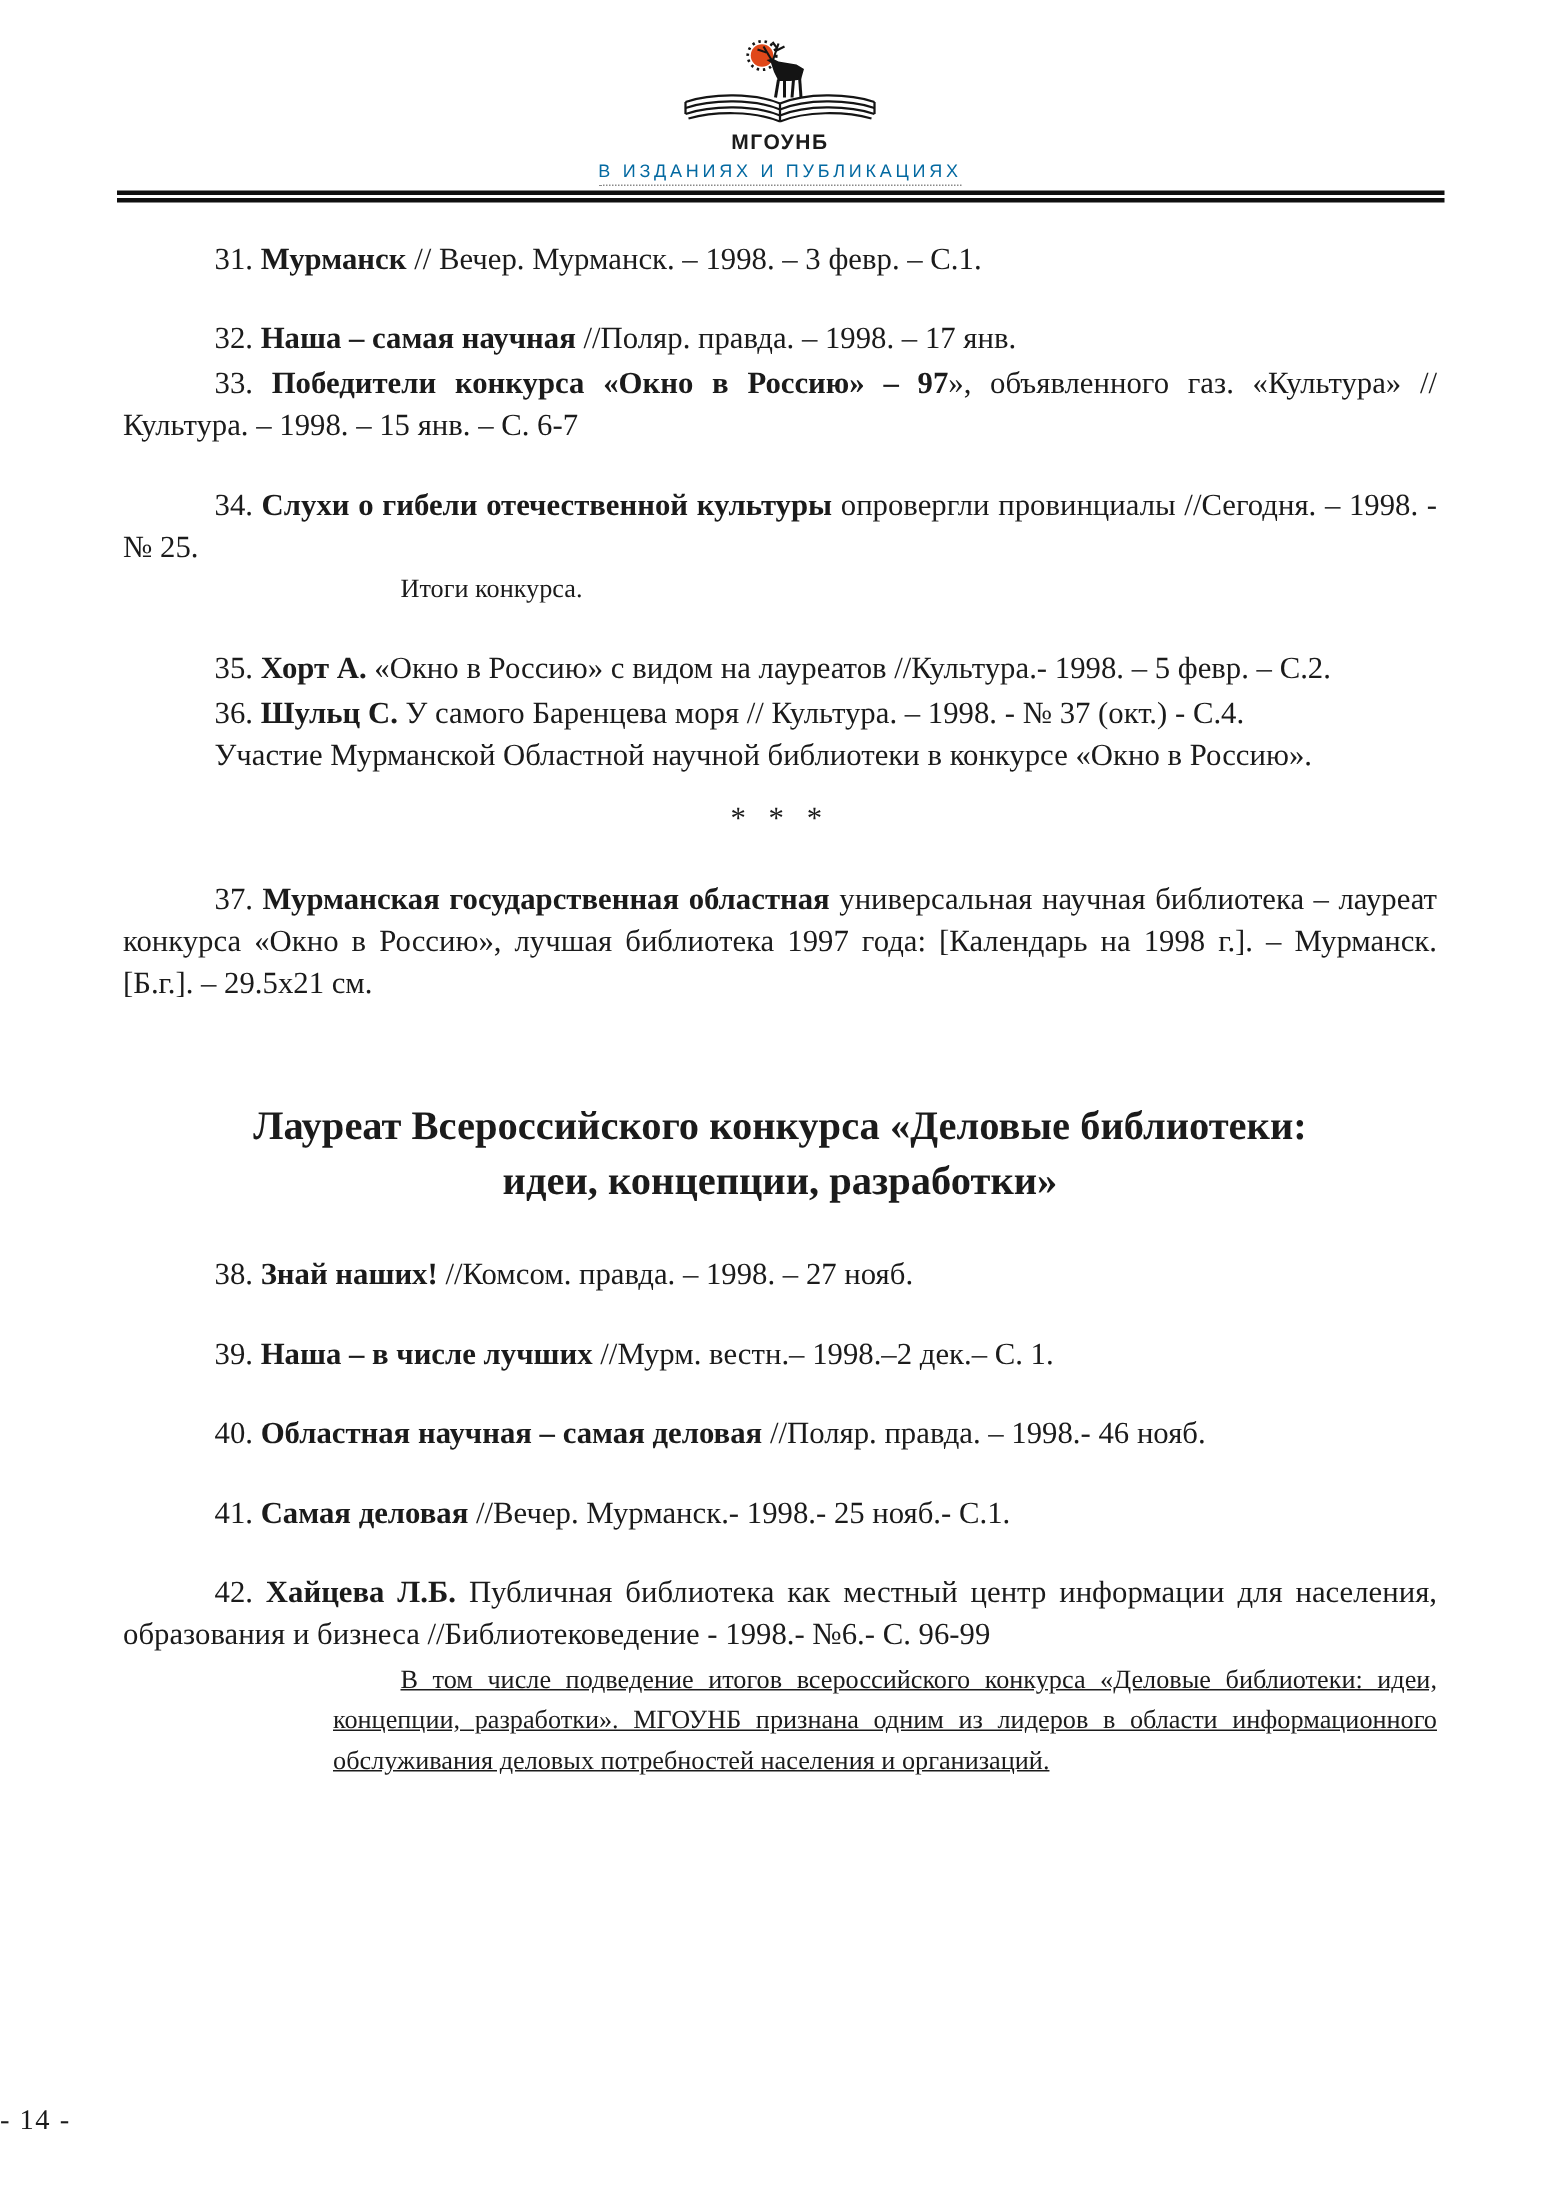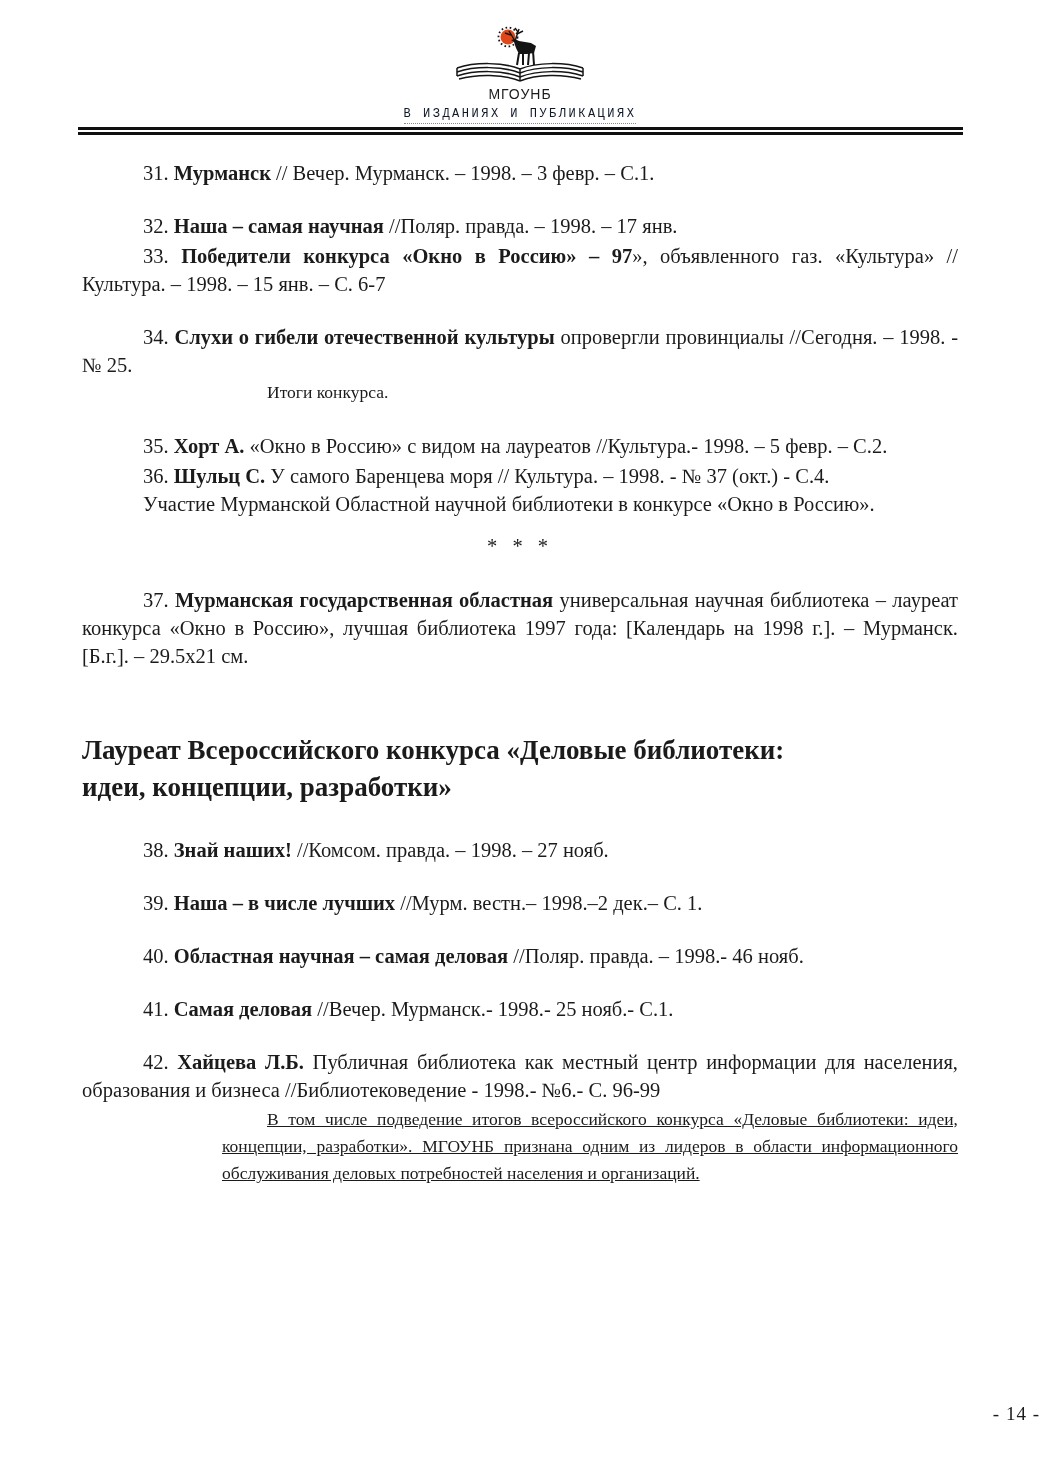--- a/index.html
+++ b/index.html
@@ -10,28 +10,28 @@
     background: #ffffff;
     color: #1b1b1b;
     font-family: "Liberation Serif", "DejaVu Serif", serif;
     overflow: hidden;
   }
   
   .header { text-align: center; padding-top: 26px; }
   .logo-svg { display: block; margin: 0 auto; }
   .org-abbr {
     font-family: "Liberation Sans", sans-serif;
-    font-weight: normal; font-size: 14px; letter-spacing: 1px;
+    font-weight: bold; font-size: 14px; letter-spacing: 1px;
     margin-top: 0;
   }
   .subtitle {
     display: inline-block;
-    font-family: Liberation Mono, monospace;
+    font-family: Liberation Sans, sans-serif;
     font-size: 12px; letter-spacing: 2.5px;
-    color: #0f172a;
+    color: #0369a1;
     border-bottom: 1px dotted #8a8a8a;
     padding-bottom: 2px;
     margin-top: 5px;
   }
   .rule {
     width: 885px; margin: 3px 0 0 78px;
     height: 8px;
     border-top: 3px solid #101010;
     border-bottom: 3px solid #101010;
     background: #ffffff;
@@ -55,26 +55,26 @@
   .b { font-weight: bold; }
   .sep {
     text-align: center; text-indent: 0;
     letter-spacing: 5px;
     margin: 6px 0 26px 0;
     font-size: 20.5px;
   }
   .section-heading {
     font-weight: bold;
     font-size: 27px; line-height: 37px;
-    text-align: left; text-indent: 0;
+    text-align: center; text-indent: 0;
     margin: 62px 0 30px 0;
   }
   .footer {
     position: absolute; left: 0; bottom: 46px;
-    width: 100%; text-align: right;
+    width: 100%; text-align: left;
     font-size: 19px; letter-spacing: 1px;
   }
 </style>
 </head>
 <body>
 
 <div class="page">
 
   <div class="header">
     <svg class="logo-svg" width="150" height="60" viewBox="0 0 150 60">

